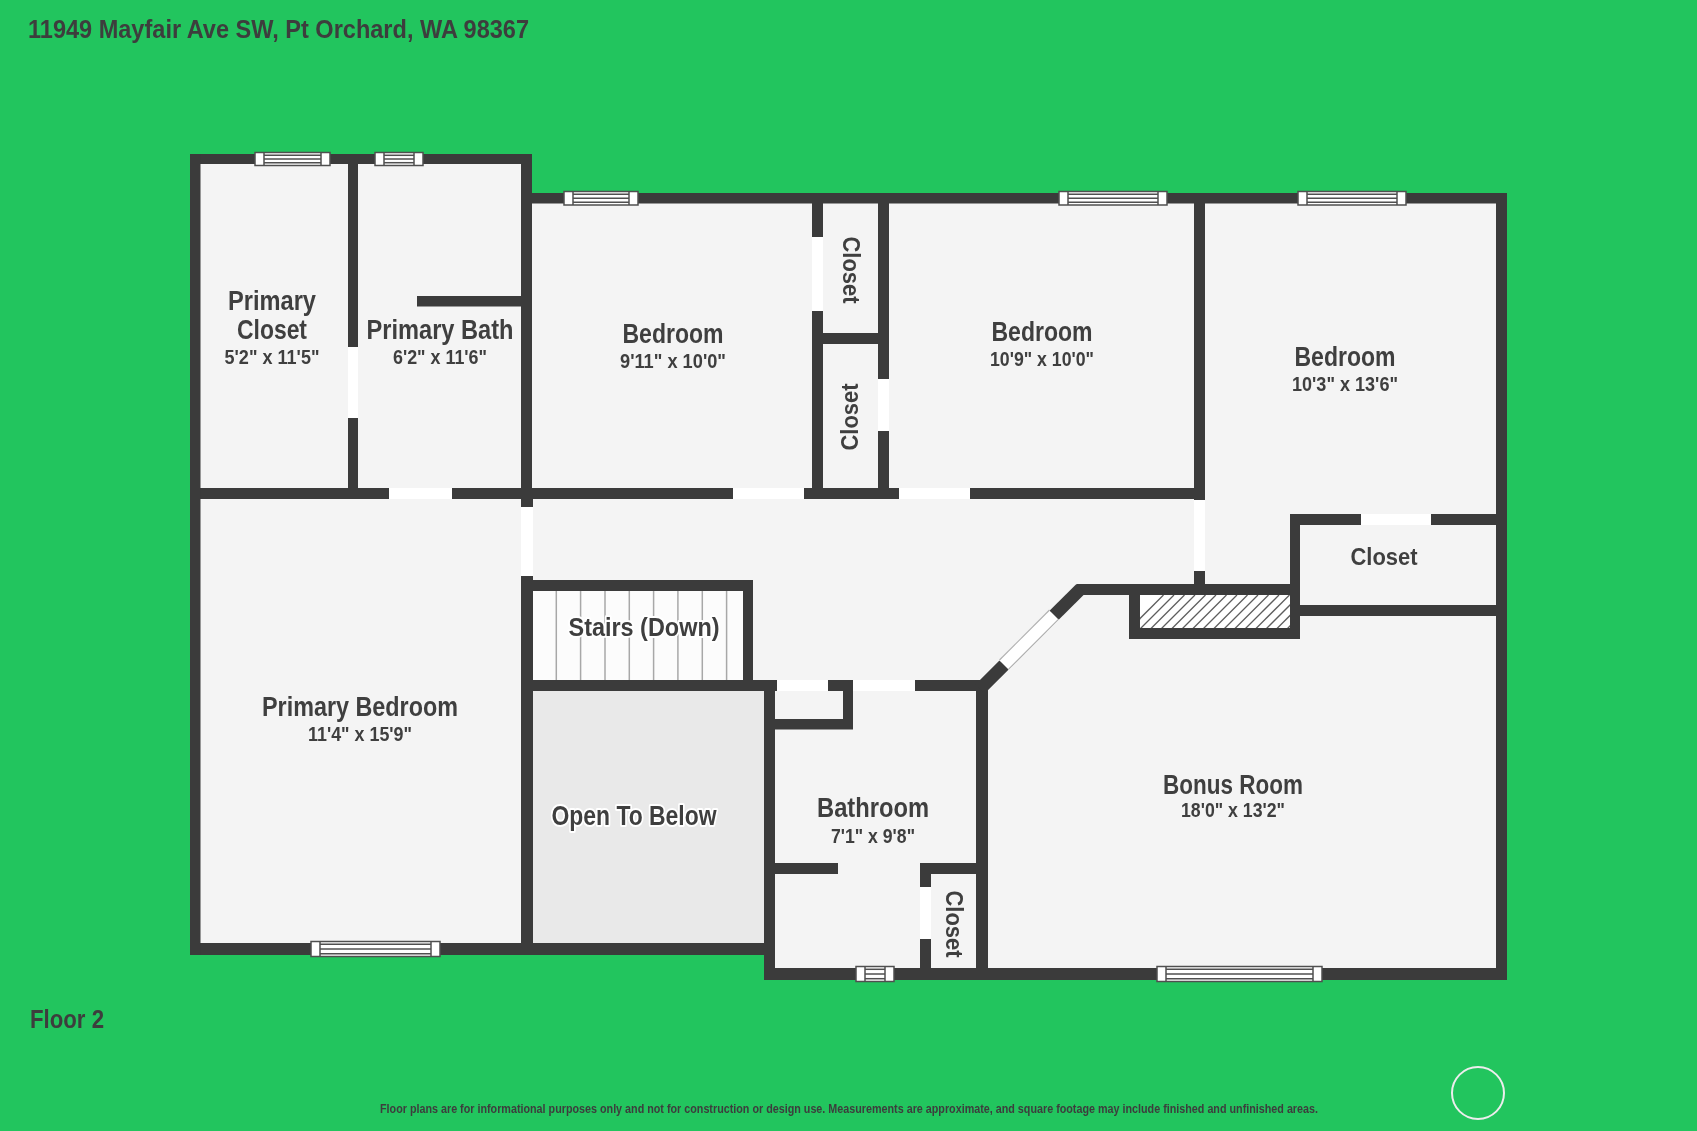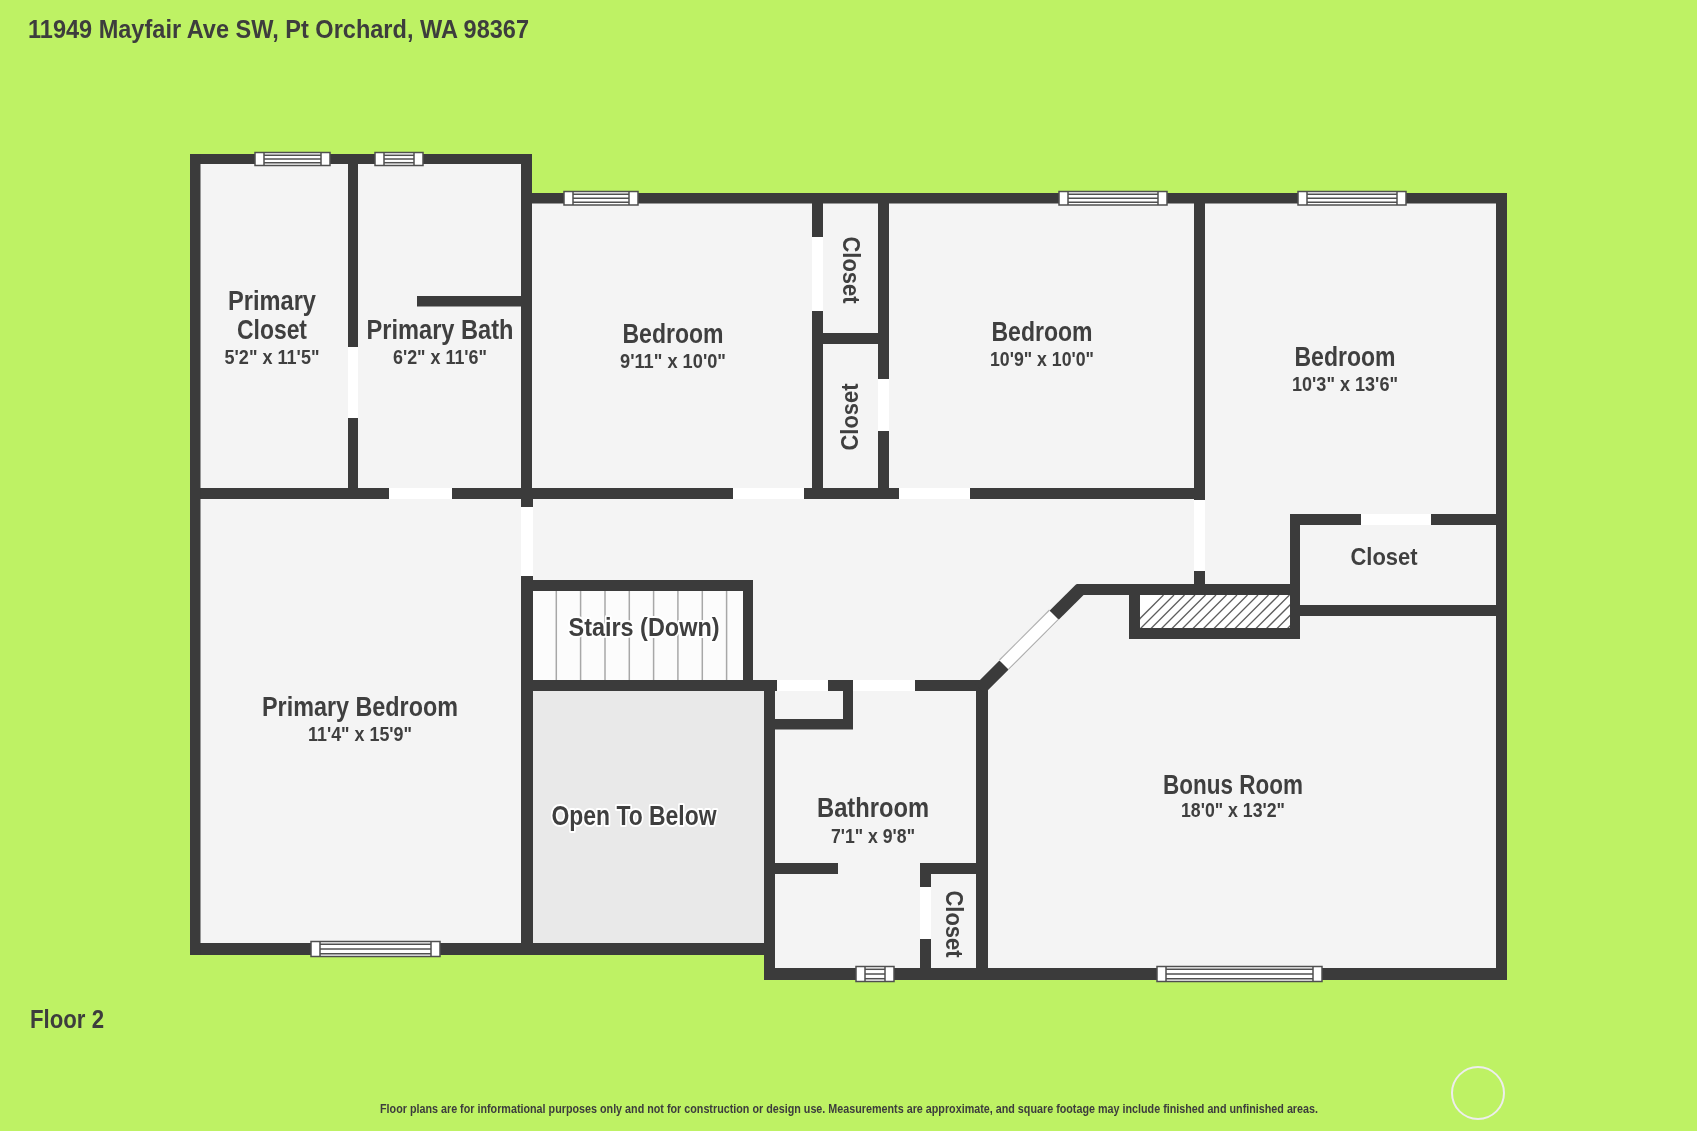--- a/index.html
+++ b/index.html
@@ -1,16 +1,16 @@
 <!DOCTYPE html>
 <html><head>
 <meta charset="utf-8">
 <style>
 html,body{margin:0;padding:0;background:#ffffff;}
-#page{position:relative;width:1697px;height:1131px;background:#bef264;overflow:hidden;}
+#page{position:relative;width:1697px;height:1131px;background:#22c55e;overflow:hidden;}
 </style>
 </head>
 <body>
 <div id="page">
 <svg width="1697" height="1131" viewBox="0 0 1697 1131" xmlns="http://www.w3.org/2000/svg">
 <defs>
 <clipPath id="hatchclip">
           <rect x="1140" y="595" width="150" height="33"></rect>
         </clipPath>
 </defs>

